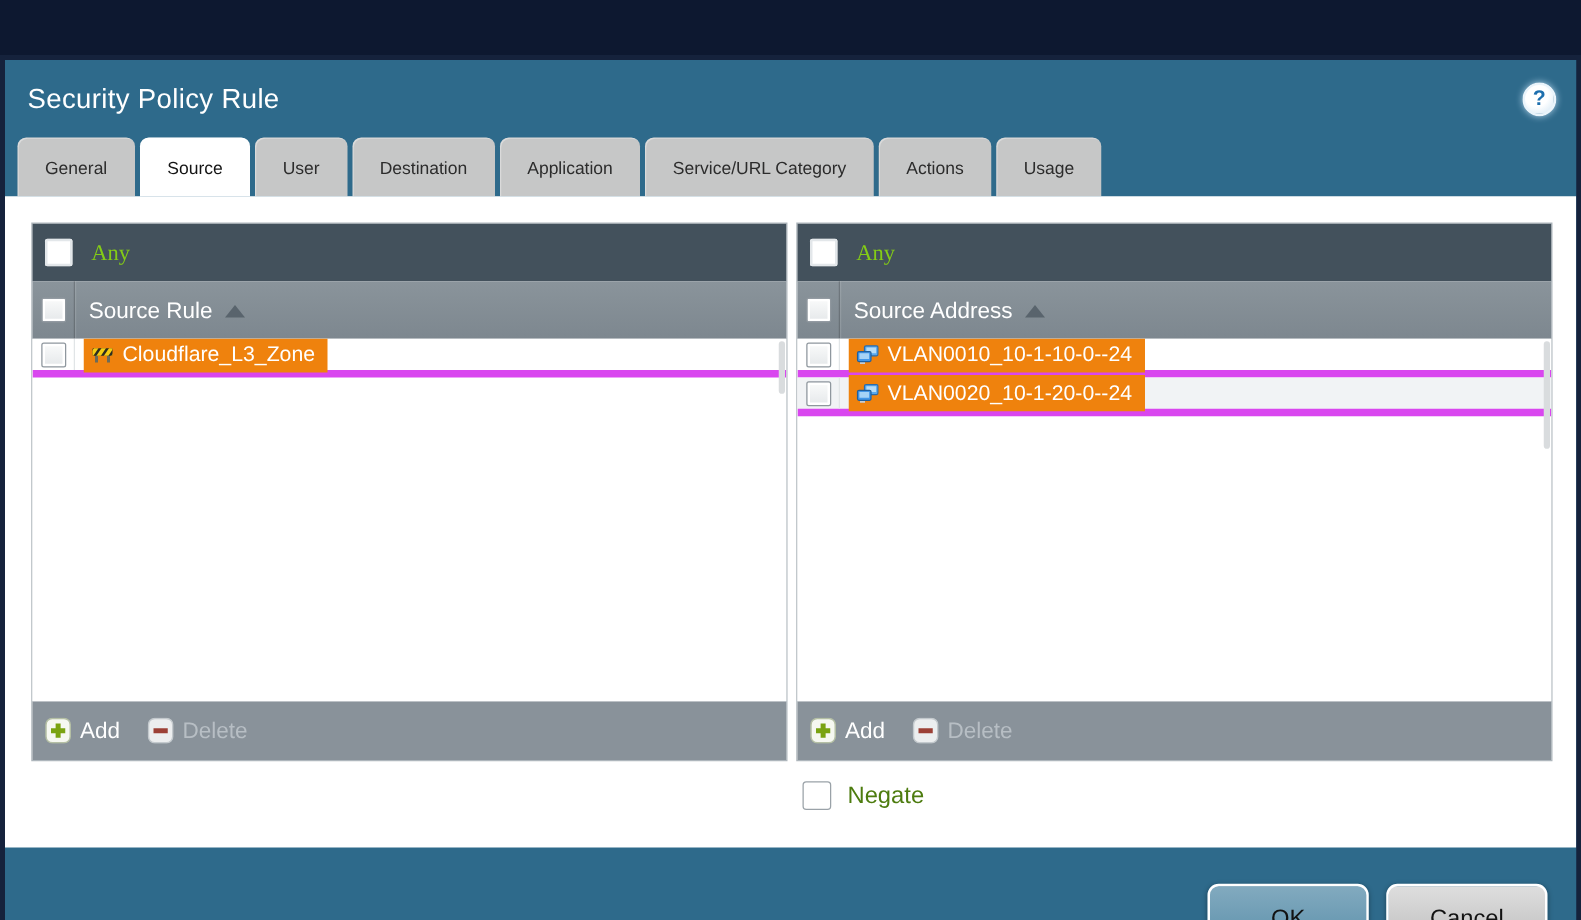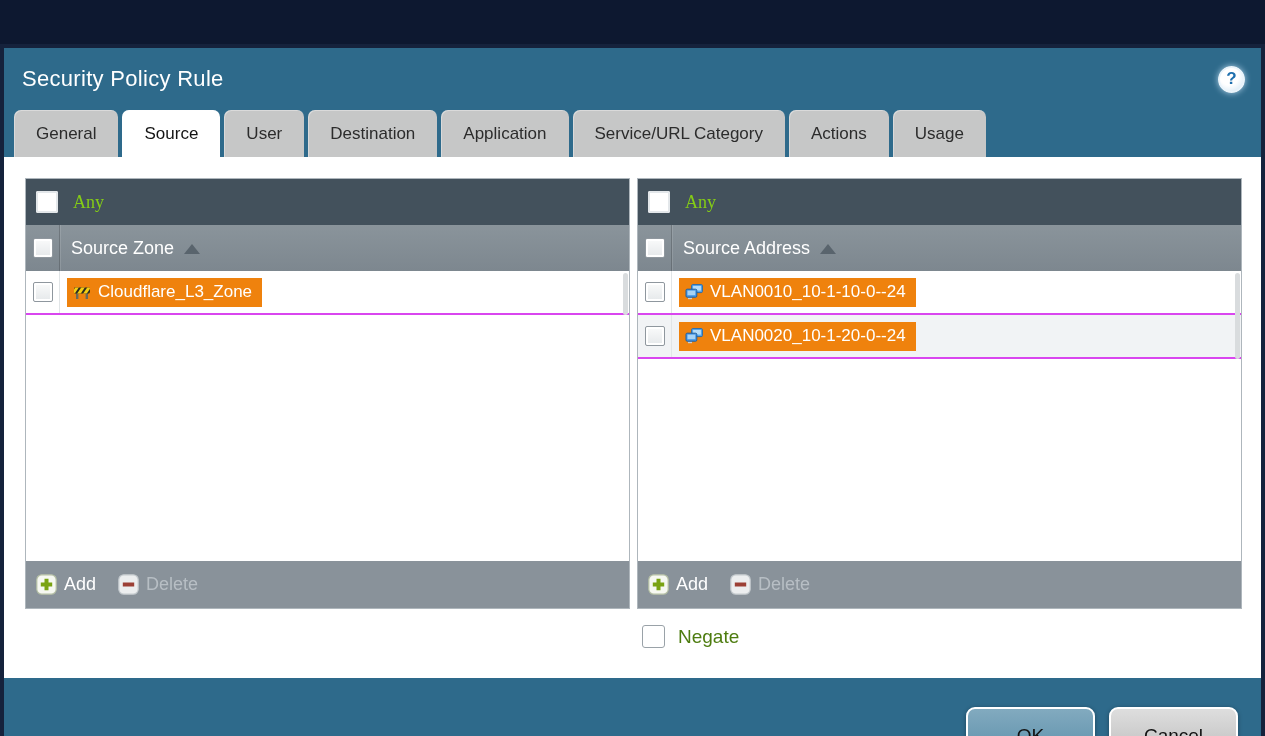--- a/index.html
+++ b/index.html
@@ -40,21 +40,21 @@
     flex: 0 0 auto; height: 47px;
     display: flex; align-items: flex-end;
     padding-left: 10px; gap: 4px;
   }
   .tab {
     height: 47px;
     background: #c6c7c7;
     border-radius: 7px 7px 0 0;
     display: flex; align-items: center;
     padding: 0 22px;
-    font-size: 17px; color: #2c2c2c;
+    font-size: 14px; color: #2c2c2c;
     cursor: pointer;
     box-shadow: inset 1px 1px 0 rgba(255,255,255,.35);
     white-space: nowrap;
   }
   .tab.active {
     background: #ffffff;
     color: #141414;
   }
   
   .content {
@@ -113,22 +113,22 @@
     box-shadow: inset 0 0 0 2px #ffffff;
   }
   .cb-negate {
     width: 23px; height: 23px;
     border: 1px solid #9aa2a8;
     background: #fff; border-radius: 3px;
   }
   
   .rows { flex: 1 1 auto; position: relative; background: #fff; overflow: hidden; }
   .row {
-    height: 44px; display: flex; align-items: center;
-    border-bottom: 2px solid #d946ef;
+    height: 31px; display: flex; align-items: center;
+    border-bottom: 6px solid #d946ef;
   }
   .row:nth-child(even) { background: #f1f3f5; }
   .row .cb-cell {
     border-right: 1px solid #e1e5e7;
     box-shadow: none; align-self: stretch;
   }
   .pill {
     margin-left: 7px;
     display: inline-flex; align-items: center; gap: 7px;
     background: var(--selected-item-orange, #EF820D);
@@ -201,21 +201,21 @@
 
       <div class="panel">
         <div class="any-bar">
           <span class="cb cb-lg"></span>
           <span class="any-label">Any</span>
         </div>
         <div class="col-header">
           <span class="cb-cell">
             <span class="cb cb-sm"></span>
           </span>
-          <span class="col-label">Source Zone</span>
+          <span class="col-label">Source Rule</span>
           <span class="sort-asc"></span>
         </div>
         <div class="rows">
           <div class="row">
             <span class="cb-cell">
               <span class="cb cb-sm"></span>
             </span>
             <span class="pill">
               <svg width="18" height="15" viewBox="0 0 18 15">
                 <defs>

